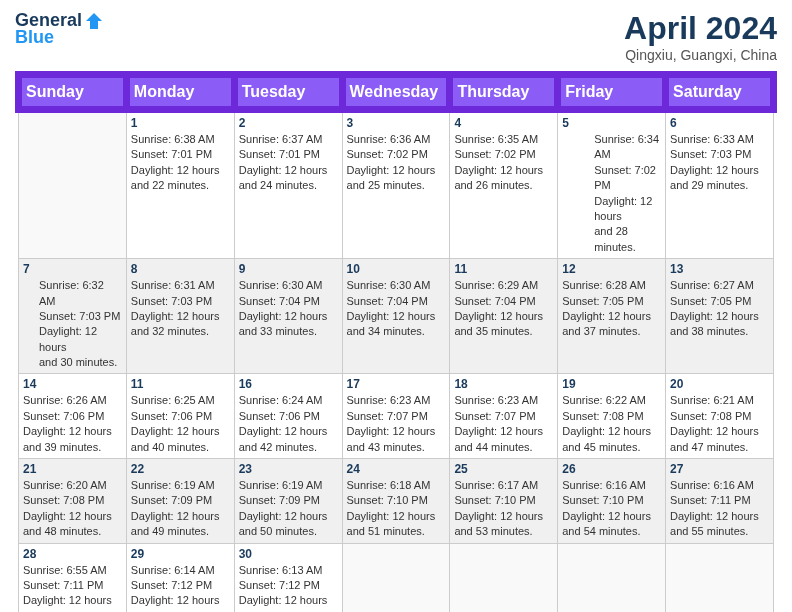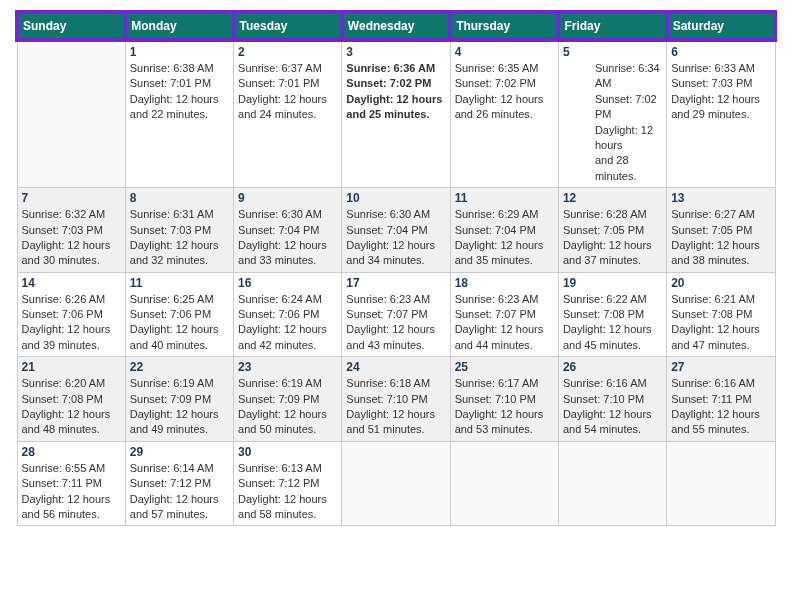--- a/index.html
+++ b/index.html
@@ -45,27 +45,27 @@
     .location {
       font-size: 14px;
       color: #555;
     }
     .calendar {
       width: 100%;
       border-collapse: collapse;
       table-layout: fixed;
     }
     .calendar th {
-      background-color: #0f766e;
+      background-color: #8b5cf6;
       color: white;
       padding: 5px 4px;
-      font-size: 12px;
+      font-size: 16px;
       font-weight: bold;
       text-align: left;
-      border: 4px solid #6d28d9;
+      border: 7px solid #6d28d9;
     }
     .calendar td {
       border: 1px solid #ccc;
       vertical-align: top;
       padding: 3px 4px;
       font-size: 10px;
       color: #333;
       height: 82px;
     }
     .calendar td.empty {
@@ -87,20 +87,35 @@
       background-color: #f0f0f0;
     }
     .row-white td {
       background-color: #ffffff;
     }
   </style>
 </head>
 <body>
 
 <div class="container">
+  <div class="header">
+    <div class="logo">
+      <div class="logo-text">
+        <span style="font-size:18px;font-weight:bold;color:#1a3a5c;">General</span>
+        <svg class="logo-icon" viewBox="0 0 20 20">
+          <polygon points="10,2 18,10 14,10 14,18 6,18 6,10 2,10" fill="#2196F3"></polygon>
+        </svg>
+      </div>
+      <span style="font-size:18px;font-weight:bold;color:#2196F3;margin-top:-4px;">Blue</span>
+    </div>
+    <div class="title-section">
+      <div class="month-title">April 2024</div>
+      <div class="location">Qingxiu, Guangxi, China</div>
+    </div>
+  </div>
 
   <table class="calendar">
     <thead>
       <tr>
       <th>Sunday</th>
           <th>Monday</th>
           <th>Tuesday</th>
           <th>Wednesday</th>
           <th>Thursday</th>
           <th>Friday</th>
@@ -119,21 +134,21 @@
           </td>
           <td>
             <span class="day-number">2</span>
             <div class="day-info" style="white-space: pre-line;">Sunrise: 6:37 AM
 Sunset: 7:01 PM
 Daylight: 12 hours
 and 24 minutes.</div>
           </td>
           <td>
             <span class="day-number">3</span>
-            <div class="day-info" style="white-space: pre-line; font-weight: bold;">Sunrise: 6:36 AM
+            <div class="day-info" style="white-space: pre-line;">Sunrise: 6:36 AM
 Sunset: 7:02 PM
 Daylight: 12 hours
 and 25 minutes.</div>
           </td>
           <td>
             <span class="day-number">4</span>
             <div class="day-info" style="white-space: pre-line;">Sunrise: 6:35 AM
 Sunset: 7:02 PM
 Daylight: 12 hours
 and 26 minutes.</div>
@@ -149,21 +164,21 @@
             <span class="day-number">6</span>
             <div class="day-info" style="white-space: pre-line;">Sunrise: 6:33 AM
 Sunset: 7:03 PM
 Daylight: 12 hours
 and 29 minutes.</div>
           </td>
         </tr>
         <tr class="row-shaded">
           <td>
             <span class="day-number">7</span>
-            <div class="day-info" style="white-space: pre-line;">Sunrise: 6:32 AM
+            <div class="day-info" style="white-space: pre-line; margin-left: 16px;">Sunrise: 6:32 AM
 Sunset: 7:03 PM
 Daylight: 12 hours
 and 30 minutes.</div>
           </td>
           <td>
             <span class="day-number">8</span>
             <div class="day-info" style="white-space: pre-line;">Sunrise: 6:31 AM
 Sunset: 7:03 PM
 Daylight: 12 hours
 and 32 minutes.</div>

